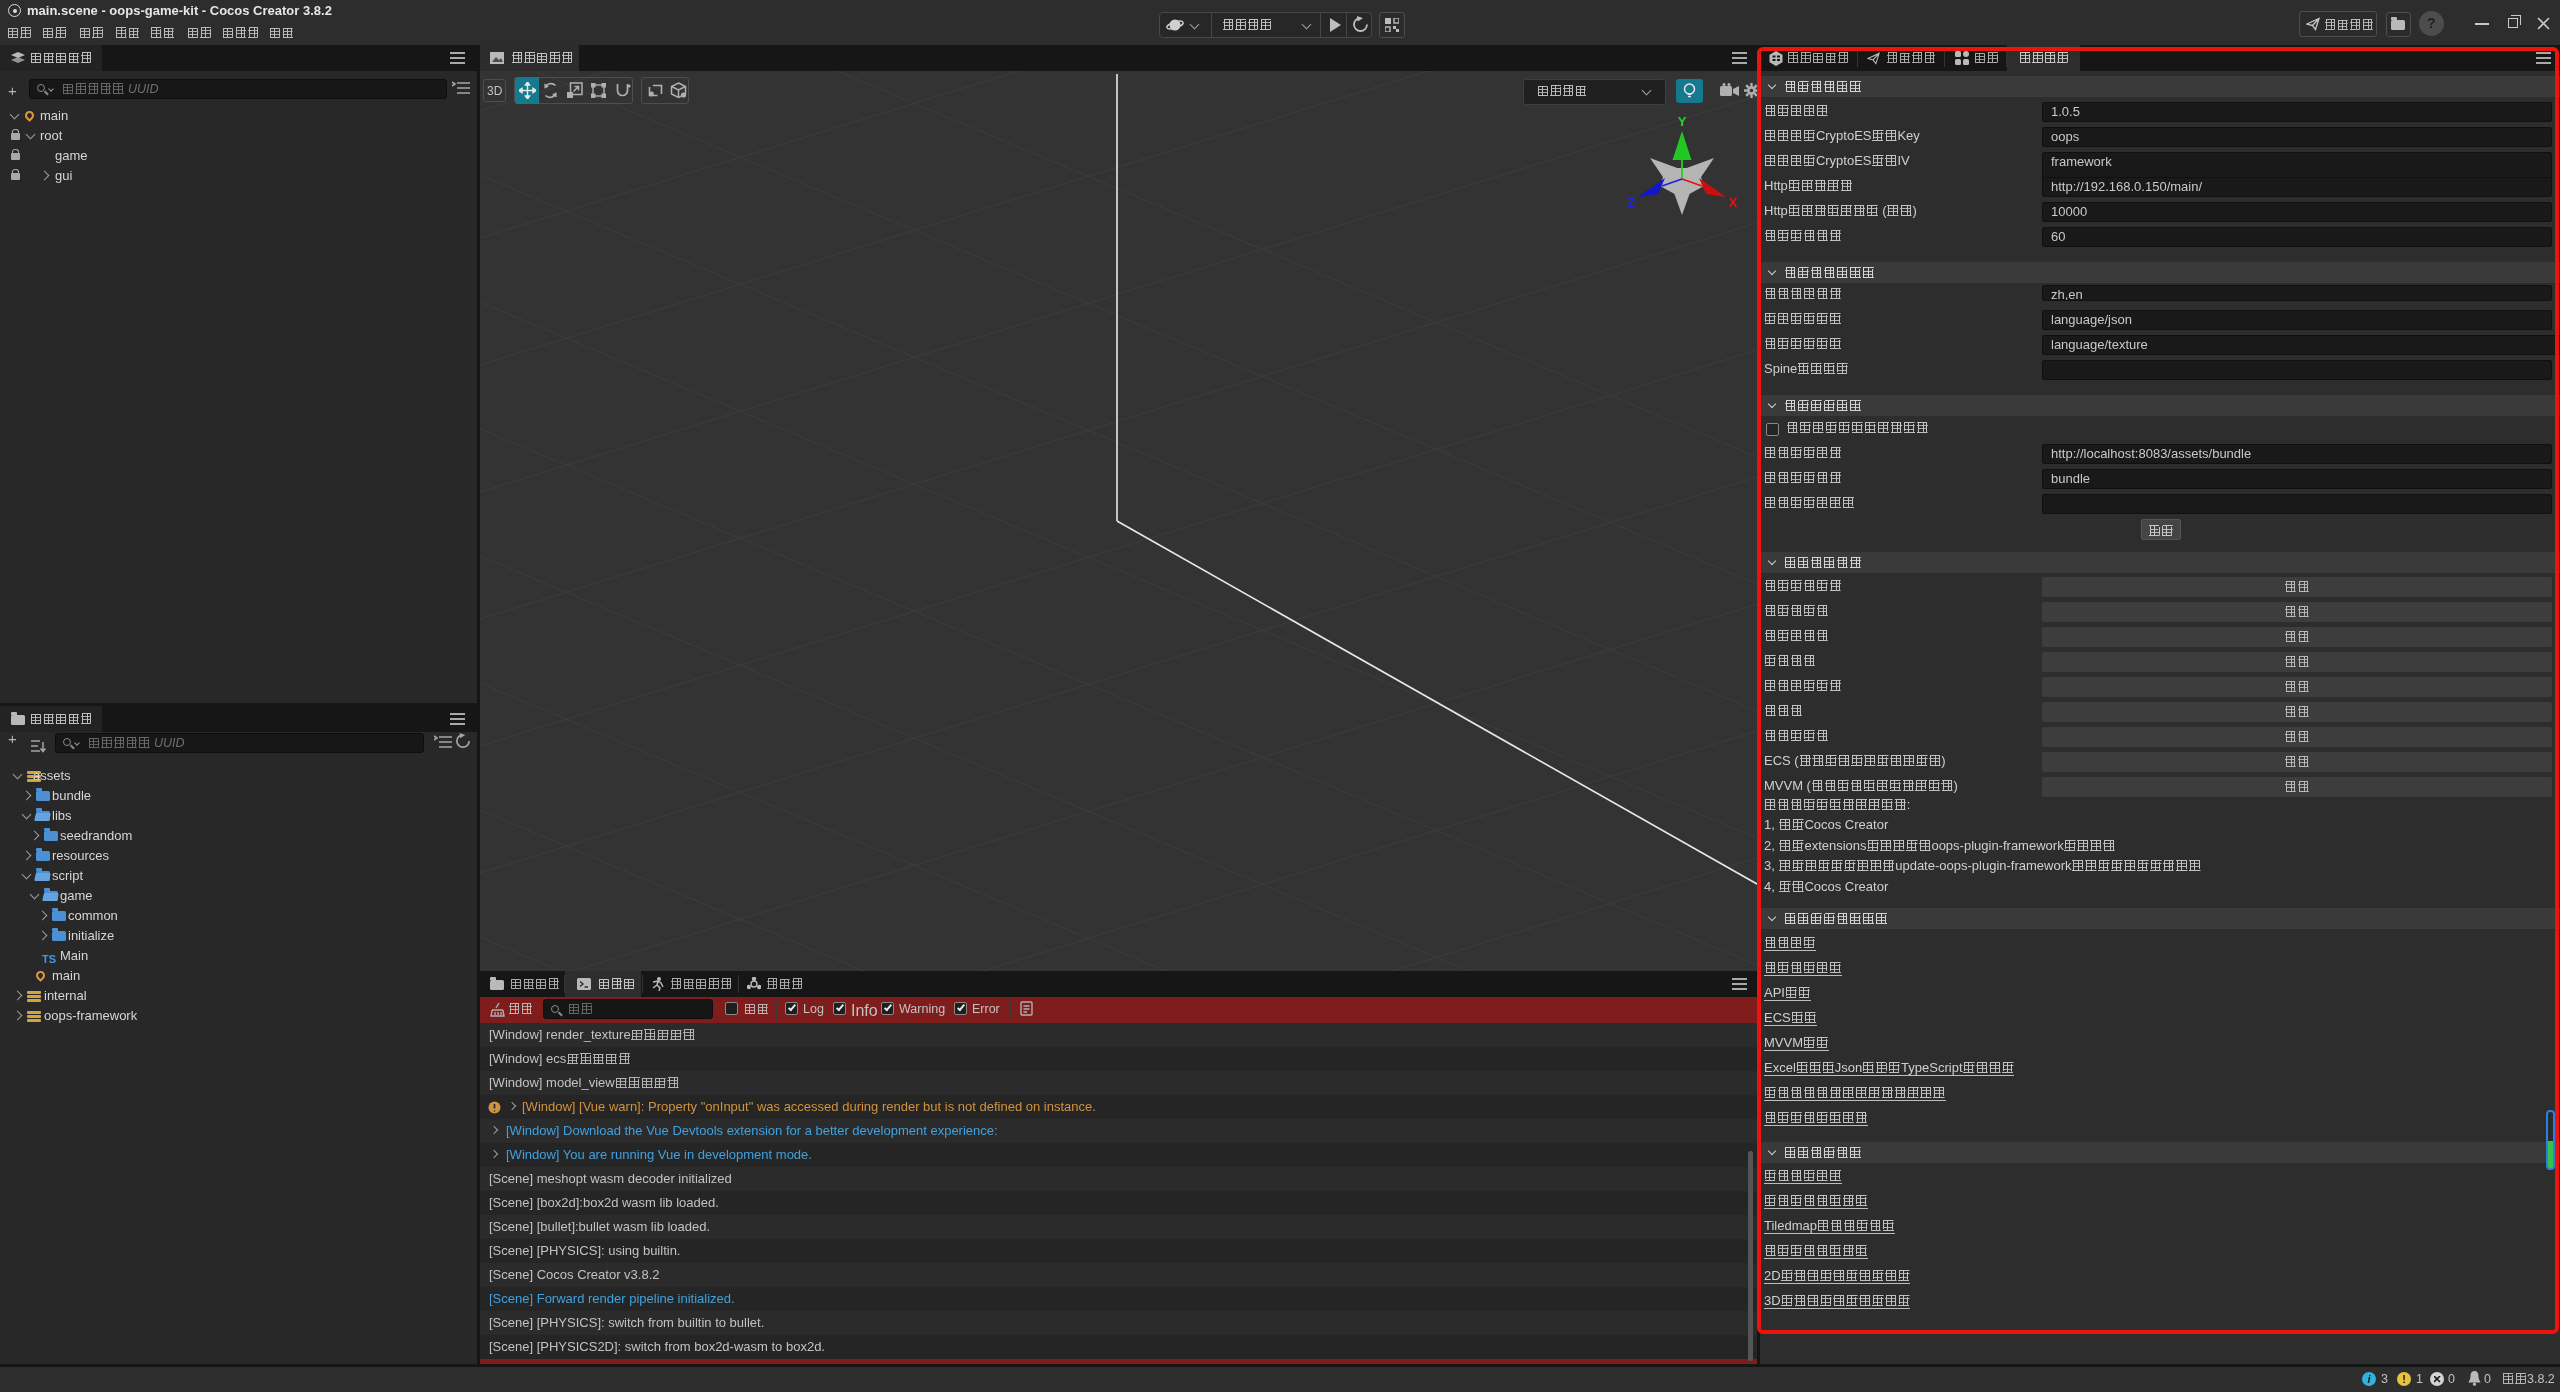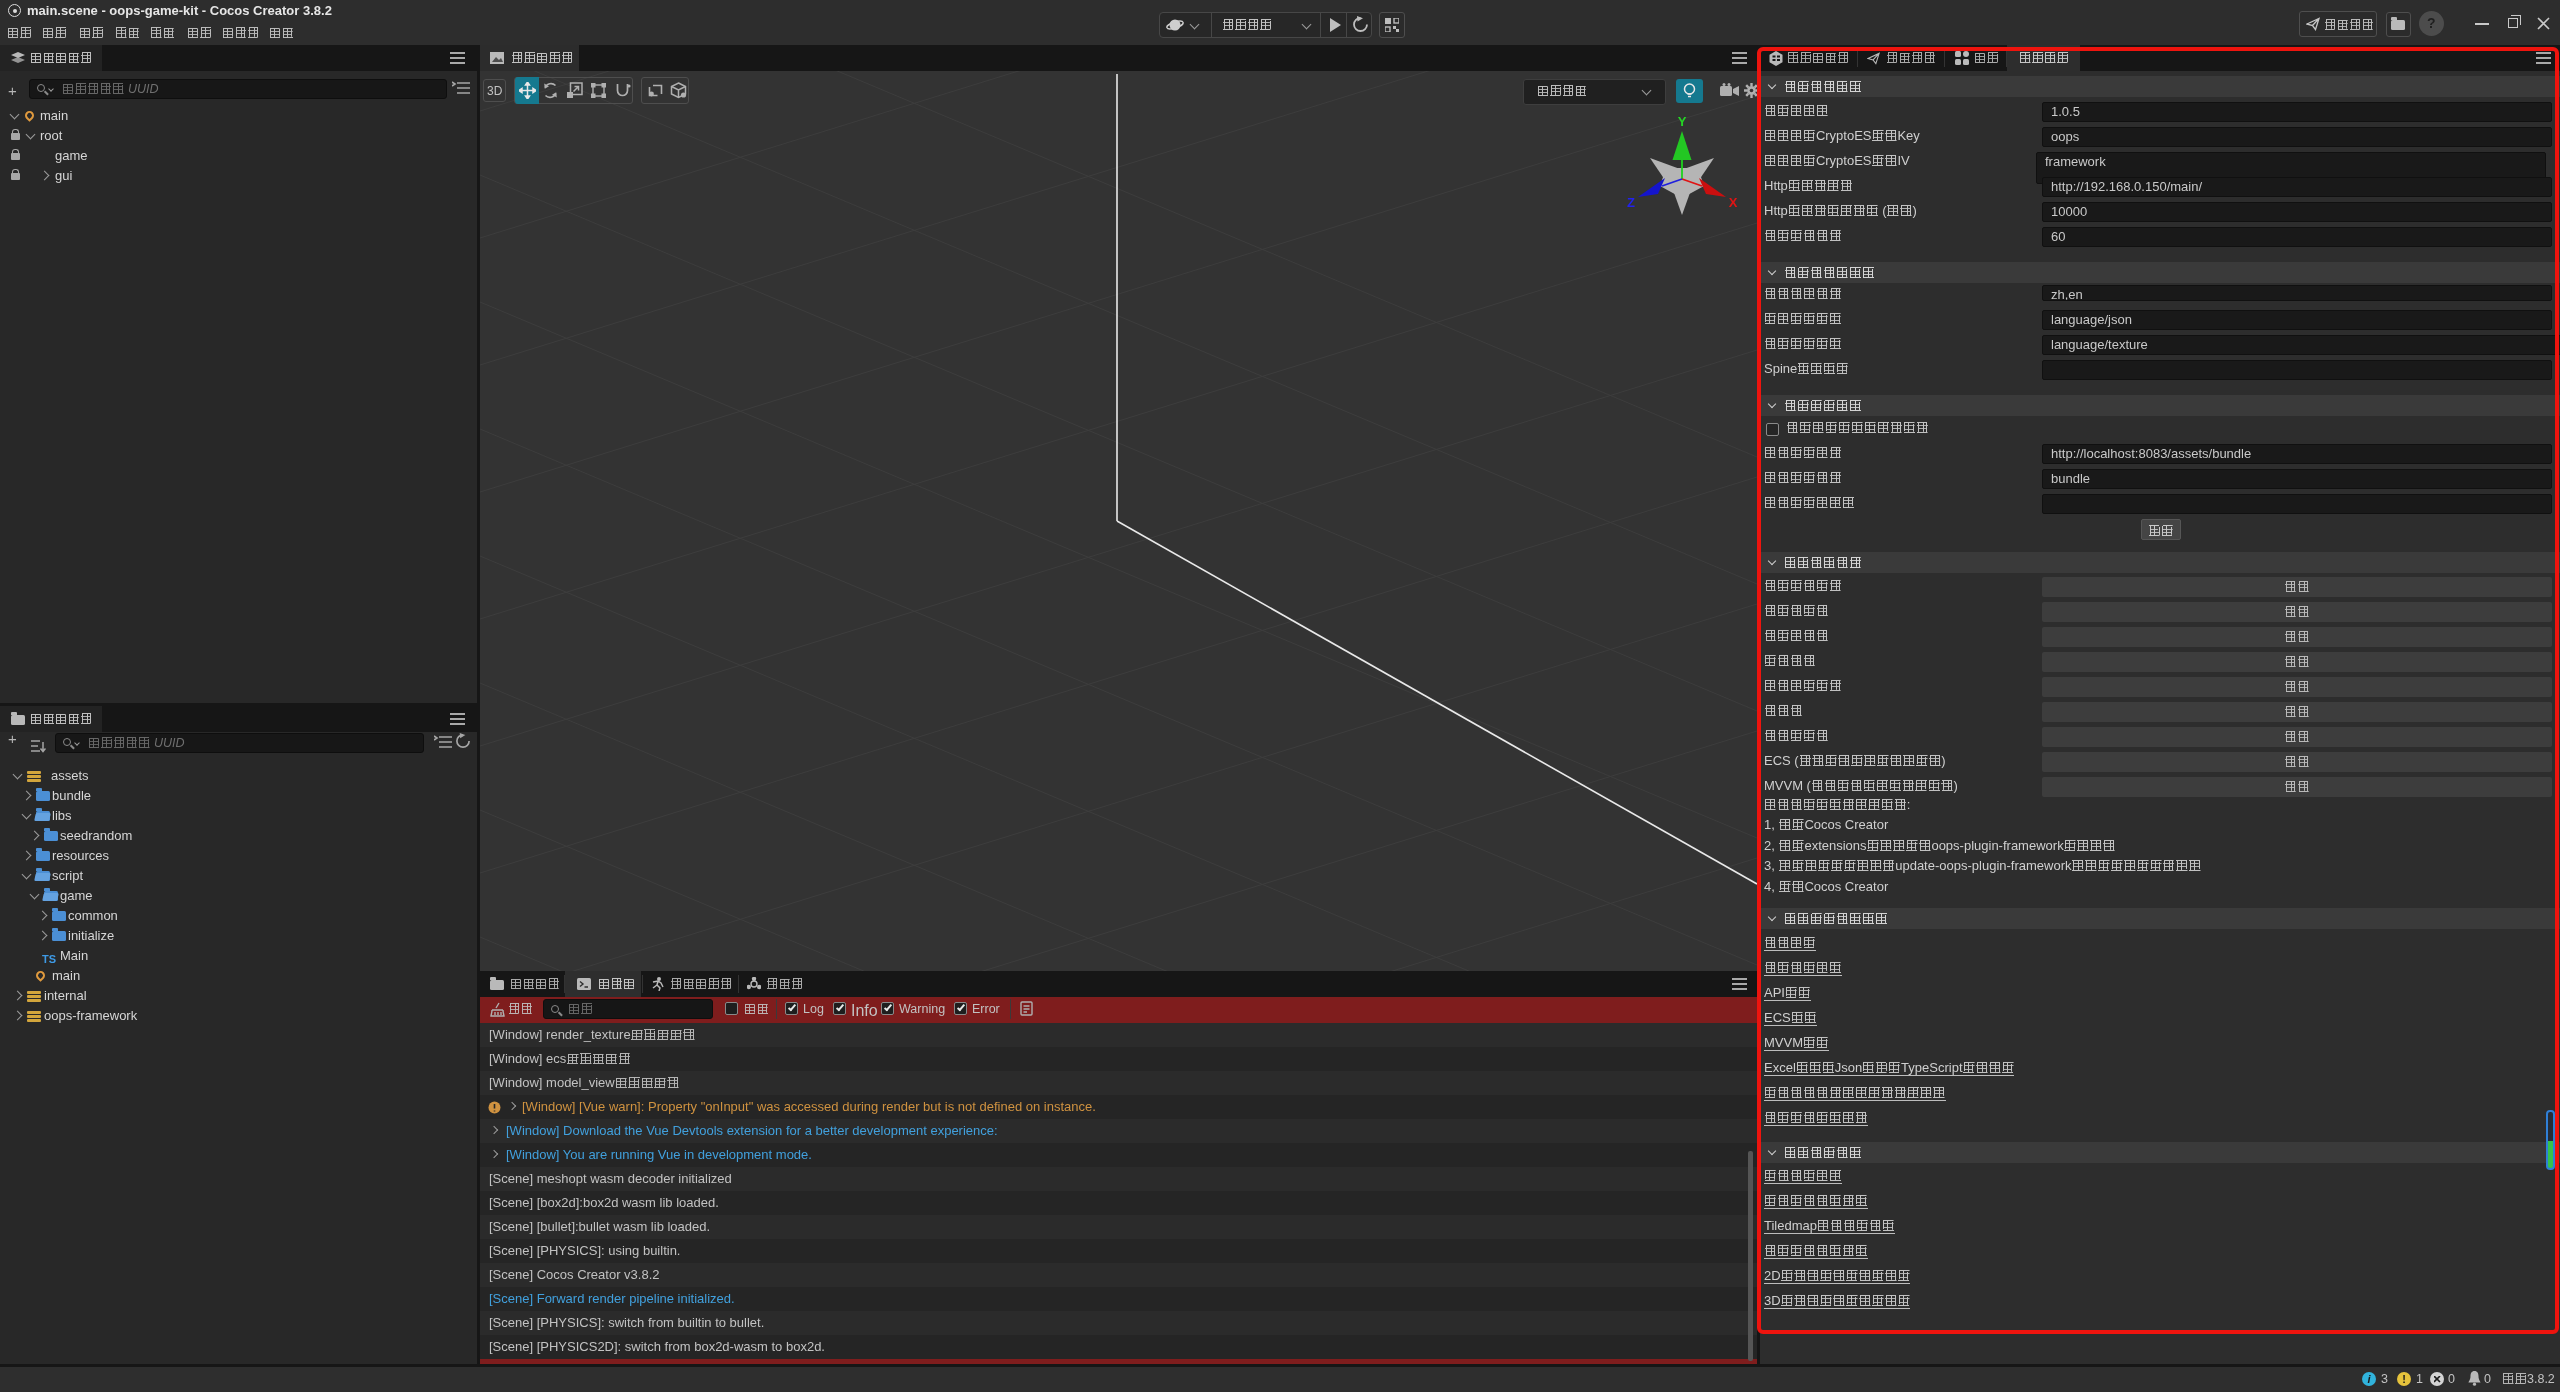--- a/index.html
+++ b/index.html
@@ -178,21 +178,21 @@
       <path d="M5 2 H18 M5 7 H18 M5 12 H18"></path>
       <path d="M0 1 L3 3 L0 5" fill="none"></path>
     </svg>
 <svg class="a" style="left:455px;top:27px" width="16" height="16" viewBox="0 0 17 17">
       <path d="M 8.5 2 A 6.5 6.5 0 1 0 15 8.5" fill="none" stroke="#a5a5a5" stroke-width="1.8"></path>
       <polygon points="5,0 11,2.2 5.5,5.5" fill="#a5a5a5"></polygon>
     </svg>
 <div class="trow" style="top:60px">
       <div class="cd" style="left:14px;top:5px"></div>
       <div class="st" style="left:27px;top:5px"></div>
-      <span class="nm" style="left:51px">assets</span>
+      <span class="nm" style="left:33px">assets</span>
     </div>
 <div class="trow" style="top:80px">
       <div class="cr" style="left:23px;top:6px"></div>
       <div class="fo" style="left:36px;top:5px"></div>
       <span class="nm" style="left:52px">bundle</span>
     </div>
 <div class="trow" style="top:100px">
       <div class="cd" style="left:23px;top:5px"></div>
       <div class="fo foo" style="left:36px;top:5px"></div>
       <span class="nm" style="left:52px">libs</span>
@@ -510,21 +510,21 @@
 <div class="atab" style="left:247px;width:73px;background:#2d2d2d"></div>
 <div class="tabtx" style="left:259px;color:#d6d6d6"><span class="cj"></span><span class="cj"></span><span class="cj"></span><span class="cj"></span></div>
 <div class="ham" style="right:9px;top:7px"></div>
     </div>
 <div class="sech" style="top:31px"><div class="cd" style="left:9px;top:6px;width:6px;height:6px;border-color:#cfcfcf"></div><span style="margin-left:24px"><span class="cj cj1"></span><span class="cj cj2"></span><span class="cj cj1"></span><span class="cj cj1"></span><span class="cj"></span><span class="cj"></span></span></div>
 <div class="lbl" style="top:58px"><span class="cj cj1"></span><span class="cj cj2"></span><span class="cj"></span><span class="cj"></span><span class="cj"></span></div>
 <div class="inp" style="left:282px;top:57px;width:510px;height:20px">1.0.5</div>
 <div class="lbl" style="top:83px"><span class="cj"></span><span class="cj"></span><span class="cj"></span><span class="cj cj2"></span>CryptoES<span class="cj cj2"></span><span class="cj cj1"></span>Key</div>
 <div class="inp" style="left:282px;top:82px;width:510px;height:20px">oops</div>
 <div class="lbl" style="top:108px"><span class="cj"></span><span class="cj"></span><span class="cj"></span><span class="cj cj2"></span>CryptoES<span class="cj cj2"></span><span class="cj cj1"></span>IV</div>
-<div class="inp" style="left:276px;top:107px;width:510px;height:32px">framework</div>
+<div class="inp" style="left:282px;top:107px;width:510px;height:32px">framework</div>
 <div class="lbl" style="top:133px">Http<span class="cj cj2"></span><span class="cj"></span><span class="cj cj1"></span><span class="cj"></span><span class="cj cj1"></span></div>
 <div class="inp" style="left:282px;top:132px;width:510px;height:20px">http://192.168.0.150/main/</div>
 <div class="lbl" style="top:158px">Http<span class="cj cj2"></span><span class="cj"></span><span class="cj cj1"></span><span class="cj cj2"></span><span class="cj"></span><span class="cj cj1"></span><span class="cj cj2"></span> (<span class="cj"></span><span class="cj cj1"></span>) </div>
 <div class="inp" style="left:282px;top:157px;width:510px;height:20px">10000</div>
 <div class="lbl" style="top:183px"><span class="cj cj1"></span><span class="cj cj2"></span><span class="cj cj2"></span><span class="cj cj1"></span><span class="cj cj1"></span><span class="cj cj1"></span></div>
 <div class="inp" style="left:282px;top:182px;width:510px;height:20px">60</div>
 <div class="sech" style="top:217px"><div class="cd" style="left:9px;top:6px;width:6px;height:6px;border-color:#cfcfcf"></div><span style="margin-left:24px"><span class="cj cj1"></span><span class="cj cj2"></span><span class="cj cj1"></span><span class="cj cj1"></span><span class="cj"></span><span class="cj"></span><span class="cj"></span></span></div>
 <div class="lbl" style="top:241px"><span class="cj cj1"></span><span class="cj cj1"></span><span class="cj cj1"></span><span class="cj"></span><span class="cj cj1"></span><span class="cj cj1"></span></div>
 <div class="inp" style="left:282px;top:240px;width:510px;height:16px">zh,en</div>
 <div class="lbl" style="top:266px"><span class="cj cj2"></span><span class="cj"></span><span class="cj cj2"></span><span class="cj cj2"></span><span class="cj cj2"></span><span class="cj cj2"></span></div>

